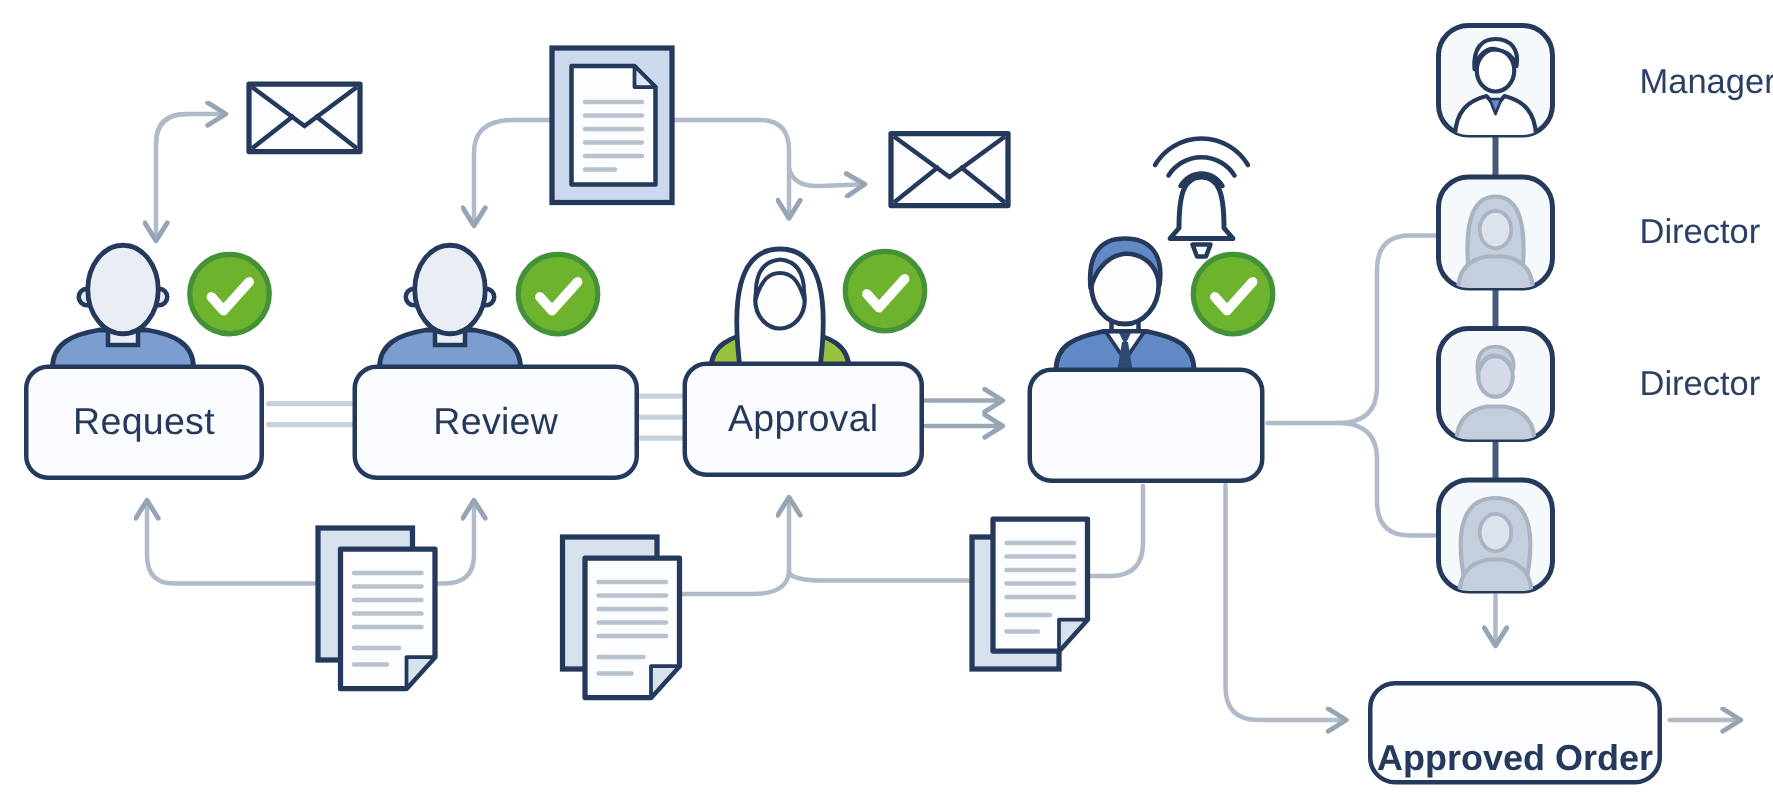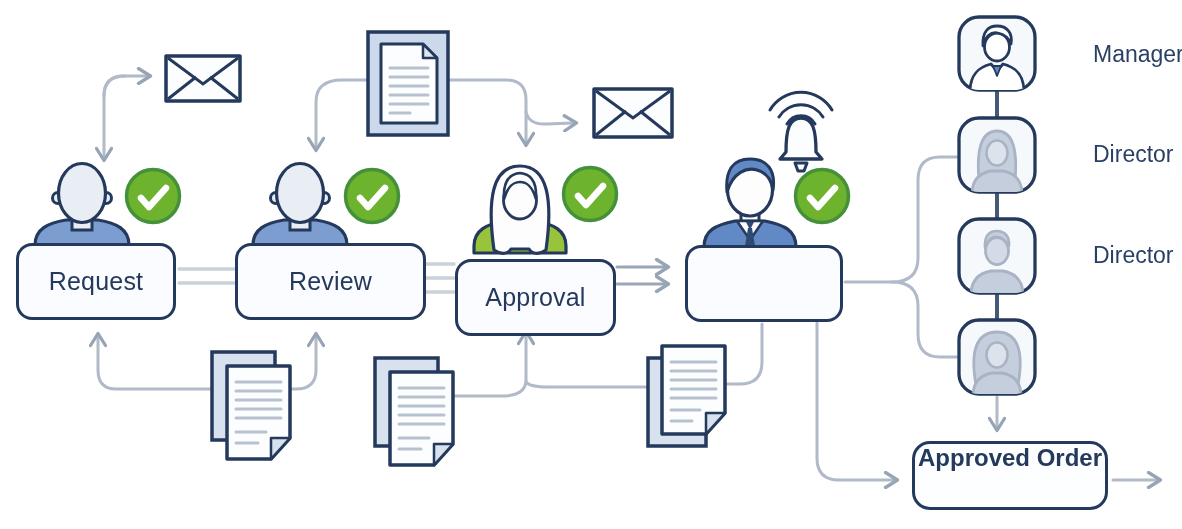--- a/index.html
+++ b/index.html
@@ -5,22 +5,22 @@
   html,body{margin:0;padding:0;background:#ffffff;}
   #canvas{position:relative;width:1182px;height:529px;background:#ffffff;overflow:hidden;
           font-family:"Liberation Sans",sans-serif;}
   #art{position:absolute;left:0;top:0;z-index:1;}
   .stage-box{position:absolute;z-index:2;box-sizing:border-box;
              border:3.5px solid #24395c;border-radius:16px;background:#fafcff;
              display:flex;align-items:center;justify-content:center;
              font-weight:normal;font-size:25px;color:#24395c;letter-spacing:.2px;}
   .final-box{position:absolute;z-index:2;box-sizing:border-box;
              border:3.5px solid #24395c;border-radius:18px;background:#fdfeff;
-             display:flex;align-items:flex-start;justify-content:center;
-             font-weight:bold;font-size:24px;color:#24395c;}
+             display:flex;align-items:flex-end;justify-content:center;
+             font-weight:bold;font-size:24px;color:#24395c;margin-top:13px;}
   .role-label{position:absolute;z-index:2;font-size:23px;font-weight:500;color:#2a3f63;margin-left:41px;}
 </style>
 </head>
 <body>
 
 <div id="canvas">
 
 <svg id="art" width="1182" height="529" viewBox="0 0 1182 529">
   <defs>
     <marker id="chev" markerWidth="6" markerHeight="6" viewBox="0 0 12 12" refX="7" refY="6" orient="auto" markerUnits="strokeWidth">
@@ -251,21 +251,21 @@
     </g>
   </g>
 </svg>
 
 <div class="stage-box" style="left:16px;top:243px;width:160px;height:77px">
   <span>Request</span>
 </div>
 <div class="stage-box" style="left:235px;top:243px;width:191px;height:77px">
   <span>Review</span>
 </div>
-<div class="stage-box" style="left:455px;top:259px;width:161px;height:77px">
+<div class="stage-box" style="left:455px;top:241px;width:161px;height:77px">
   <span>Approval</span>
 </div>
 <div class="stage-box" style="left:685px;top:245px;width:158px;height:77px">
   <span></span>
 </div>
 
 <div class="final-box" style="left:912px;top:441px;width:196px;height:69px">
   <span>Approved Order</span>
 </div>
 

